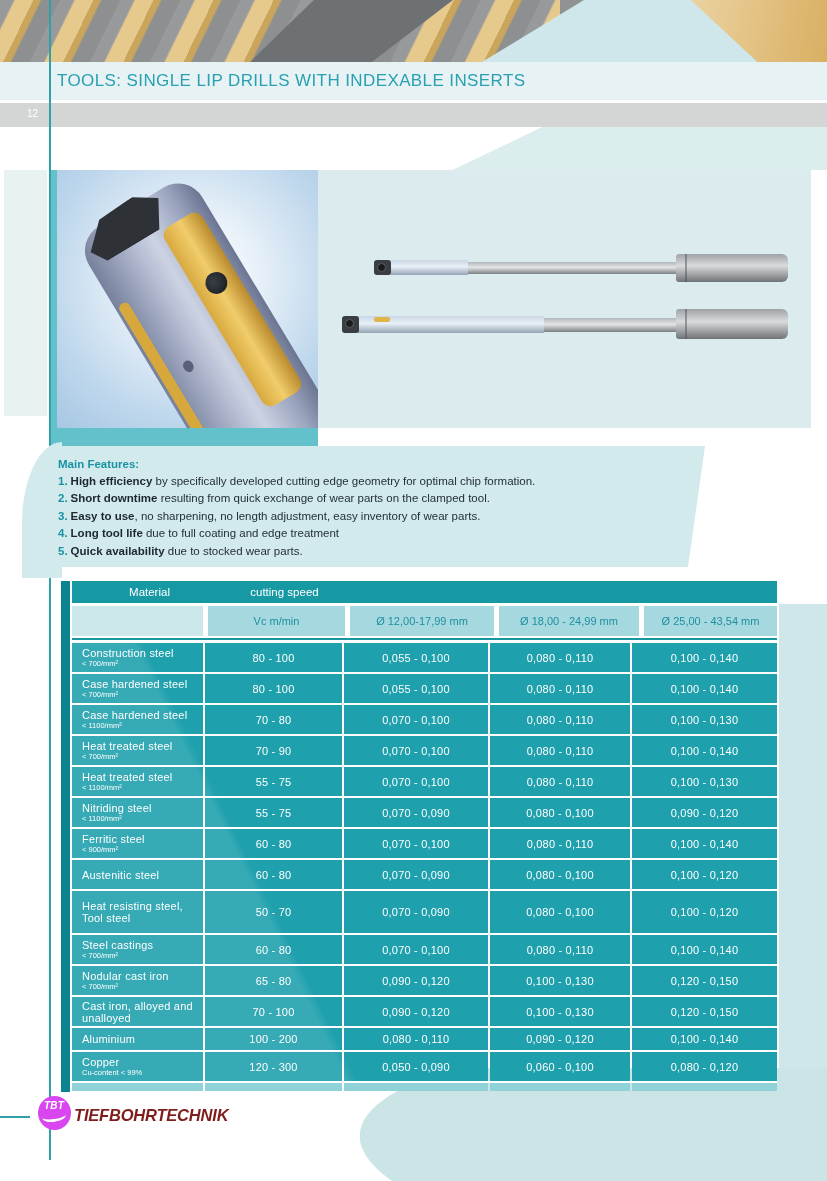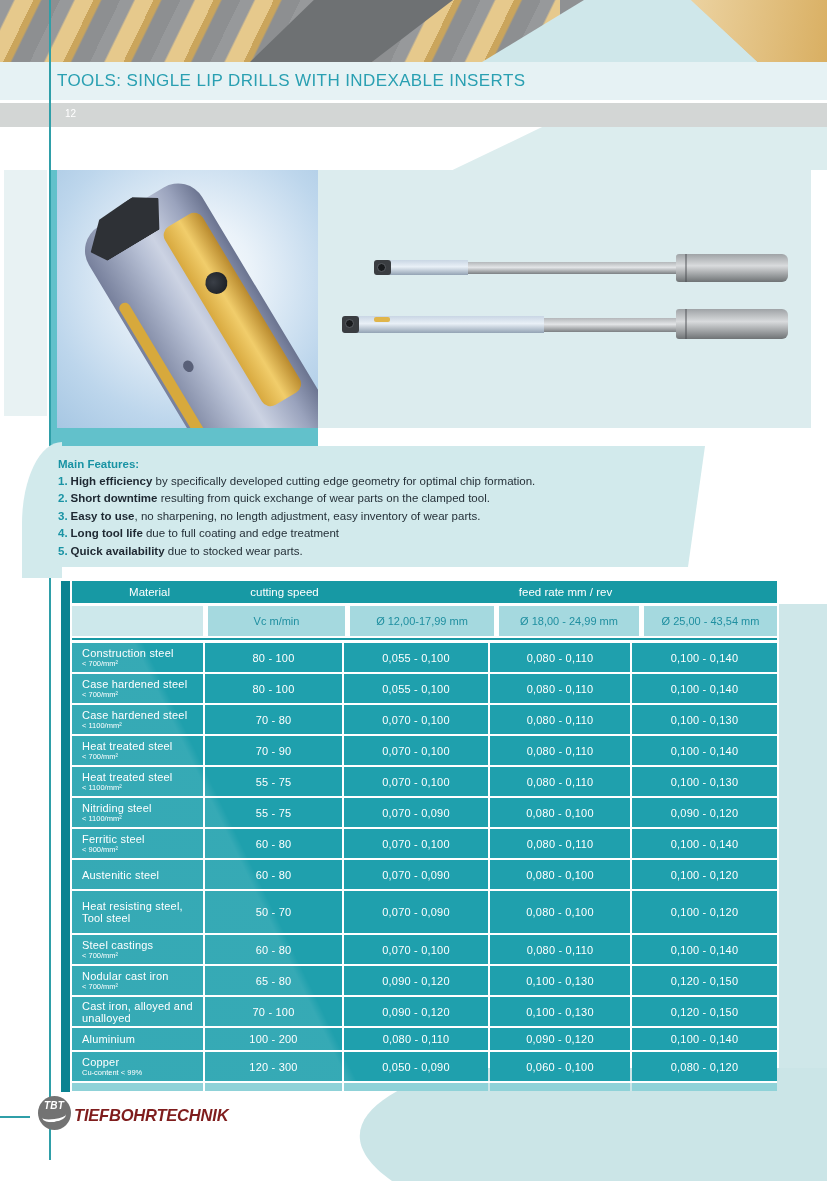--- a/index.html
+++ b/index.html
@@ -17,21 +17,21 @@
   .palewedge{left:470px;top:0;width:300px;height:62px;background:#cfe7ea;
     clip-path:polygon(38% 0,74% 0,96% 100%,4% 100%);}
   .goldwedge{left:688px;top:0;width:139px;height:62px;
     background:linear-gradient(100deg,#ecd3a2,#d9af62);clip-path:polygon(2% 0,100% 0,100% 100%,50% 100%);}
 
   
   .title-band{left:0;top:62px;width:827px;height:38px;background:#e6f2f4;}
   .page-title{left:57px;top:71px;color:#2aa0b2;font-size:17px;letter-spacing:.4px;font-weight:400;white-space:nowrap;}
   .white-line{left:0;top:100px;width:827px;height:3px;background:#fff;}
   .gray-band{left:0;top:103px;width:827px;height:24px;background:#d3d6d5;}
-  .page-number{left:27px;top:108px;color:#fff;font-size:10px;margin-left:38px;}
+  .page-number{left:27px;top:108px;color:#fff;font-size:10px;}
   .pale-diag-top{left:420px;top:127px;width:407px;height:43px;background:#dcedee;
     clip-path:polygon(30% 0,100% 0,100% 100%,8% 100%);}
 
   
   .vline{left:49px;top:0;width:2px;height:1160px;background:#2f9fa8;}
   .hline{left:0;top:1116px;width:30px;height:2px;background:#2f9fa8;}
 
   
   .left-pale{left:4px;top:170px;width:43px;height:246px;background:#e8f2f3;}
   .photo-teal{left:51px;top:170px;width:267px;height:277px;background:#62c1cb;}
@@ -86,21 +86,21 @@
   .trule{height:2px;background:#1799a4;margin-bottom:3px;}
   .tbody .trow{border-bottom:2px solid #fff;}
   .trow .c{background:#1fa0ad;color:#fff;font-size:11px;display:flex;align-items:center;justify-content:center;letter-spacing:.2px;}
   .trow .cm{flex-direction:column;align-items:flex-start;justify-content:center;padding-left:10px;line-height:12px;}
   .msub{font-size:7.5px;letter-spacing:0;line-height:9px;}
   .tstrip .c{height:8px;background:#8fd2d8;}
   .tsheen{left:72px;top:640px;width:705px;height:442px;pointer-events:none;
     background:linear-gradient(64deg,rgba(255,255,255,.10) 0 30%,rgba(255,255,255,0) 31%);}
 
   
-  .logo-circle{left:38px;top:1096px;width:33px;height:34px;border-radius:50%;background:#737373;color:#fff;}
+  .logo-circle{left:38px;top:1096px;width:33px;height:34px;border-radius:50%;background:#d946ef;color:#fff;}
   .logo-abbr{position:absolute;left:6px;top:4px;font-size:10px;font-weight:700;font-style:italic;letter-spacing:.2px;}
   .logo-swoosh{position:absolute;left:4px;top:14px;width:24px;height:12px;border-bottom:3px solid #fff;border-radius:50%;transform:rotate(-8deg);}
   .logo-text{left:74px;top:1106px;color:#7f1d1d;font-weight:700;font-style:italic;font-size:16.5px;letter-spacing:-.2px;white-space:nowrap;}
 </style>
 </head>
 <body>
 
 <div id="page">
 
   <div class="abs collage">
@@ -165,21 +165,20 @@
   <div class="abs right-pale-strip"></div>
   <svg class="abs bottom-curve" viewBox="0 0 537 113" width="537" height="113">
     <path d="M537,0 L170,0 C90,20 30,62 102,113 L537,113 Z" fill="#cbe5e7"></path>
   </svg>
 
   <div class="abs t-accent"></div>
   <div class="abs table">
     <div class="th1">
       <div>Material</div>
       <div>cutting speed</div>
-      <div>feed rate  mm / rev</div>
     </div>
     <div class="tgrid th2">
       <div class="c cm"></div>
       <div class="c">Vc m/min</div>
       <div class="c">Ø 12,00-17,99 mm</div>
       <div class="c">Ø 18,00 - 24,99 mm</div>
       <div class="c">Ø 25,00 - 43,54 mm</div>
     </div>
     <div class="trule"></div>
     <div class="tbody" id="tbody">

